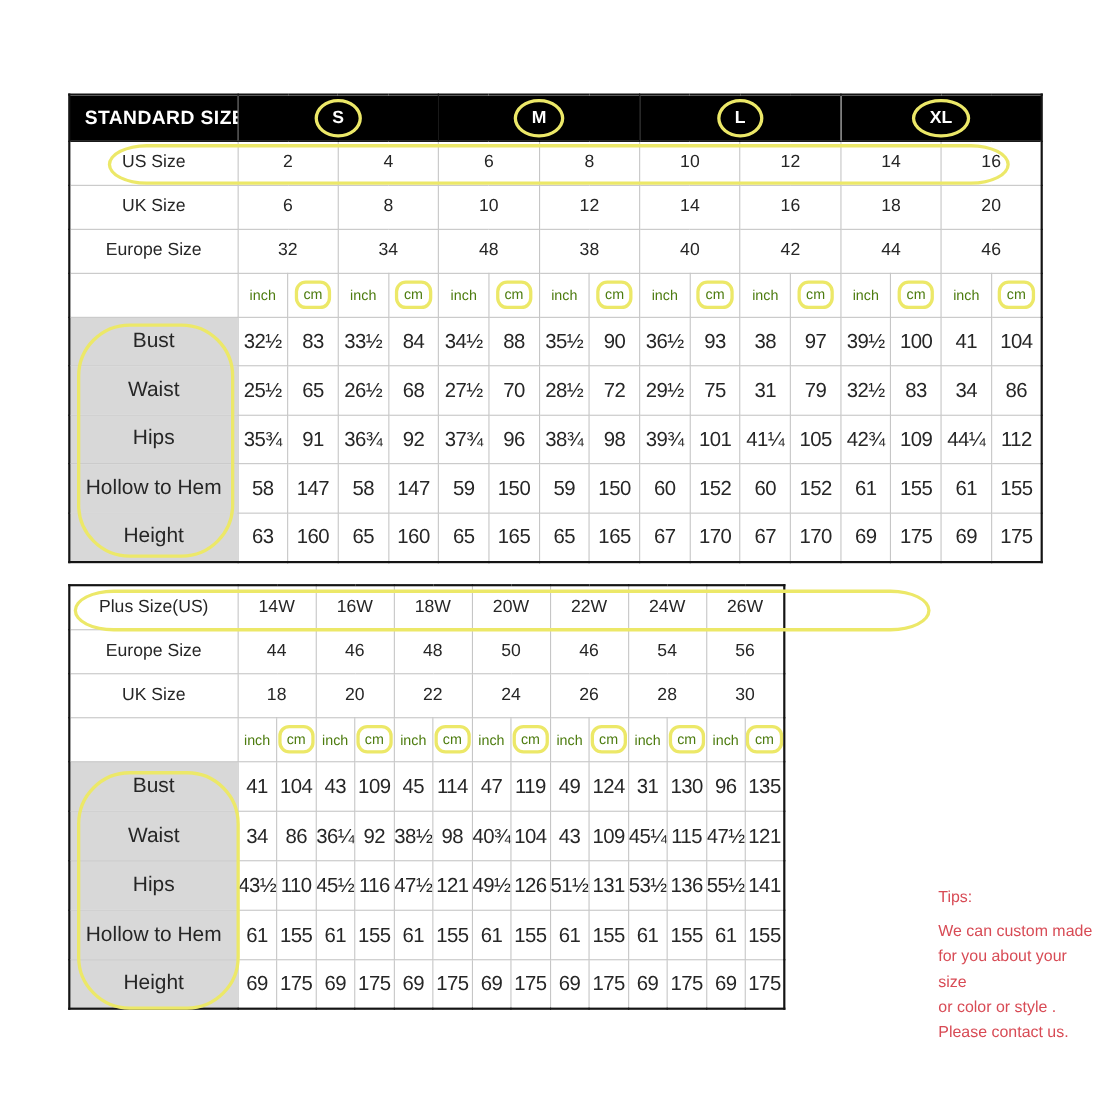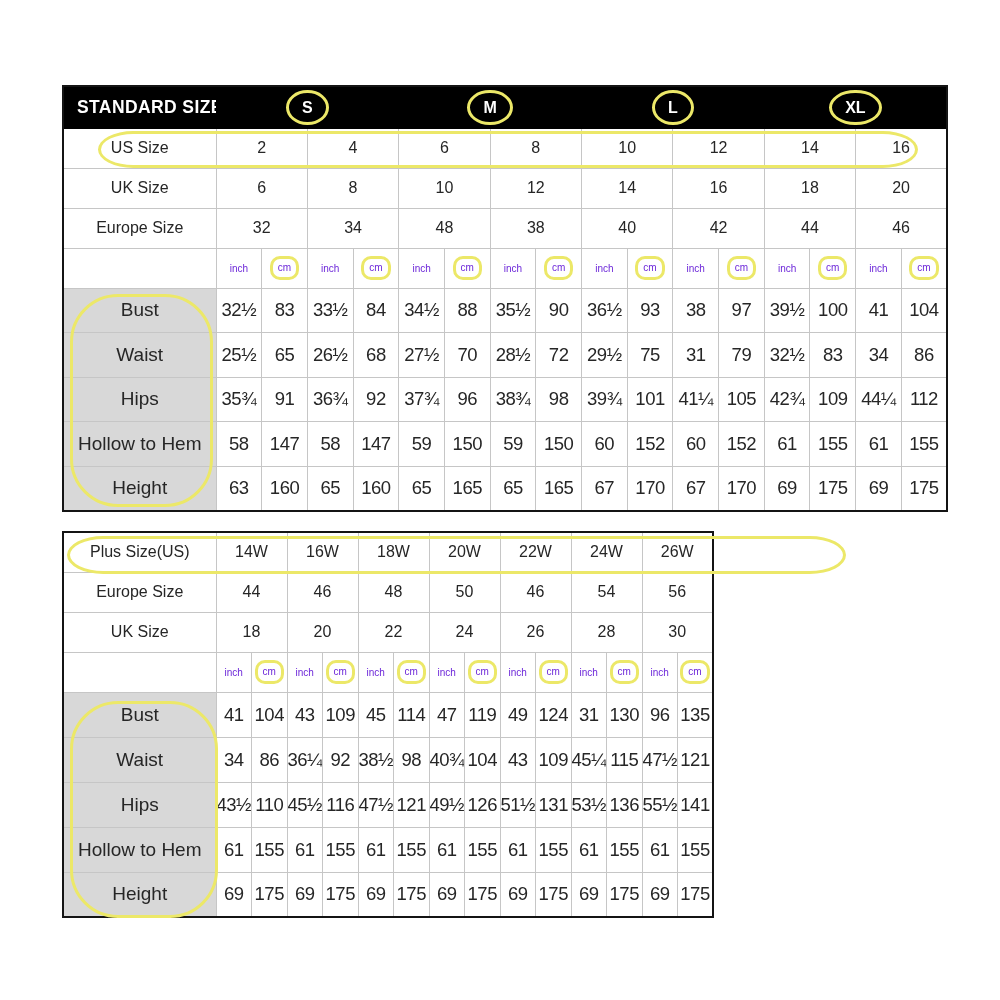--- a/index.html
+++ b/index.html
@@ -28,21 +28,21 @@
   .title-cell{font-weight:bold;font-size:17.5px;text-align:left !important;padding-left:13px;letter-spacing:.4px;}
   .size-oval{display:inline-block;min-width:16px;padding:5px 13px;border:3px solid var(--annotation-yellow);border-radius:50%;font-weight:bold;font-size:16px;line-height:1.2;color:var(--header-text);}
 
   .size-row{height:40px;}
   #plus-table .size-row{height:40px;}
   .size-row .num{font-size:16px;}
   .row-label{font-weight:normal;font-size:16px;}
   .row-label.gray{background:var(--label-gray);font-size:19px;}
 
   .unit-row{height:40px;}
-  .unit-cell{font-size:10px;color:#6d28d9;}
+  .unit-cell{font-size:13px;color:#4d7c0f;}
   .cm-box{display:inline-block;border:3px solid var(--annotation-yellow);border-radius:10px;padding:3px 5px;line-height:1.15;}
 
   #standard-table .measure-row{height:44.5px;}
   #plus-table .measure-row{height:45px;}
   .measure-row .num{font-size:18.5px;letter-spacing:-.5px;}
 
   .overlay{position:absolute;border:3px solid var(--annotation-yellow);background:transparent;pointer-events:none;}
   #ov-us-size{left:98px;top:131px;width:820px;height:37px;border-radius:42px/22px;}
   #ov-std-labels{left:70px;top:294px;width:143px;height:213px;border-radius:48px;}
   #ov-plus-size{left:67px;top:536px;width:779px;height:38px;border-radius:42px/22px;}
@@ -386,14 +386,21 @@
           <td class="num">175</td>
         </tr>
       </tbody>
     </table>
 
   <div class="overlay" id="ov-us-size"></div>
   <div class="overlay" id="ov-std-labels"></div>
   <div class="overlay" id="ov-plus-size"></div>
   <div class="overlay" id="ov-plus-labels"></div>
 
+  <div class="tips">
+    <div class="tips-title">Tips:</div>
+    <div class="tips-line">We can custom made</div>
+    <div class="tips-line">for you about your size</div>
+    <div class="tips-line">or color or style .</div>
+    <div class="tips-line">Please contact us.</div>
+  </div>
 
 </div>
 
 </body></html>

